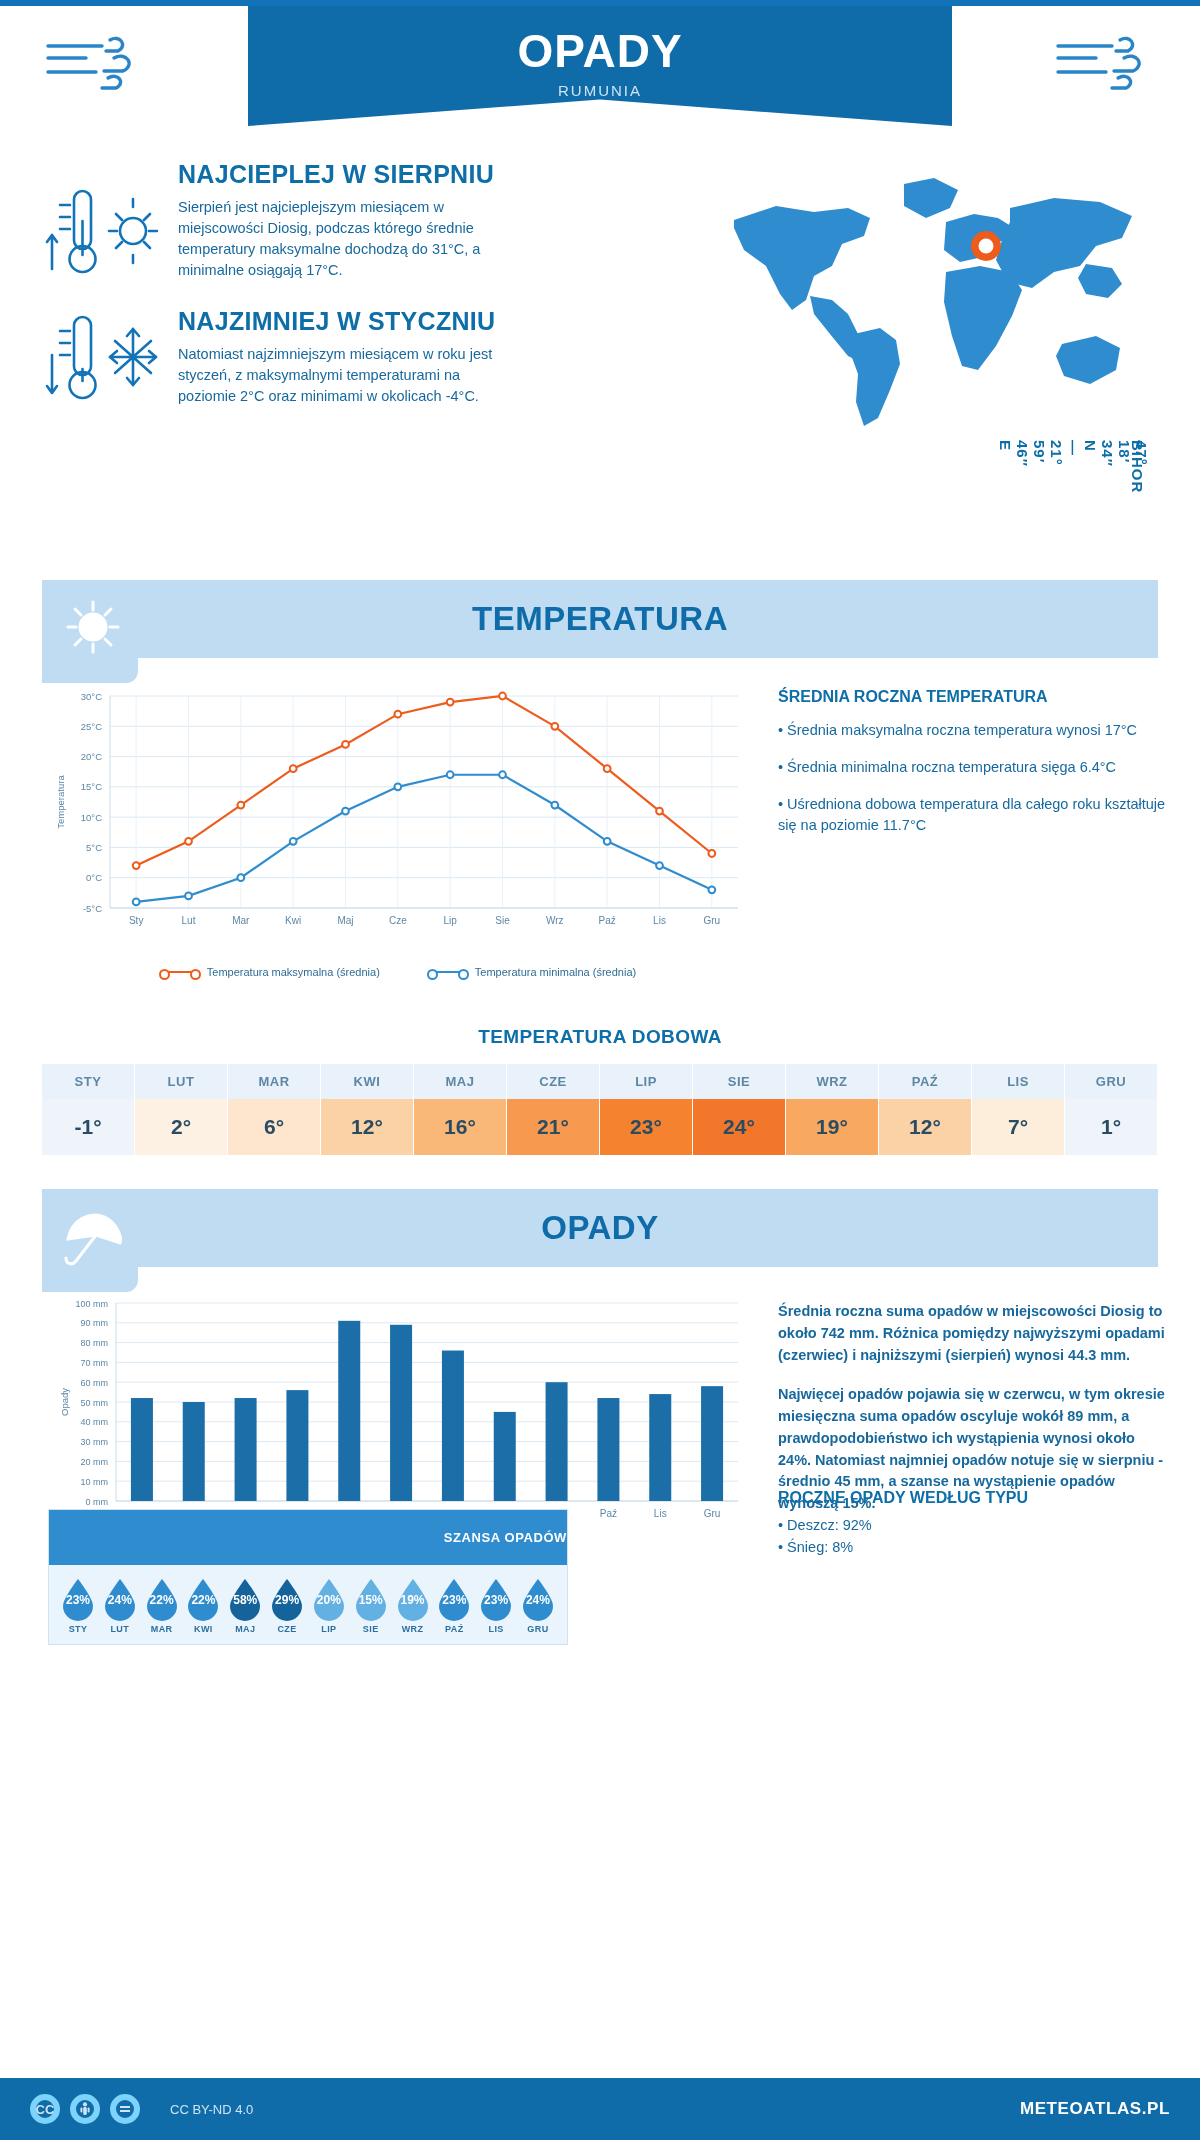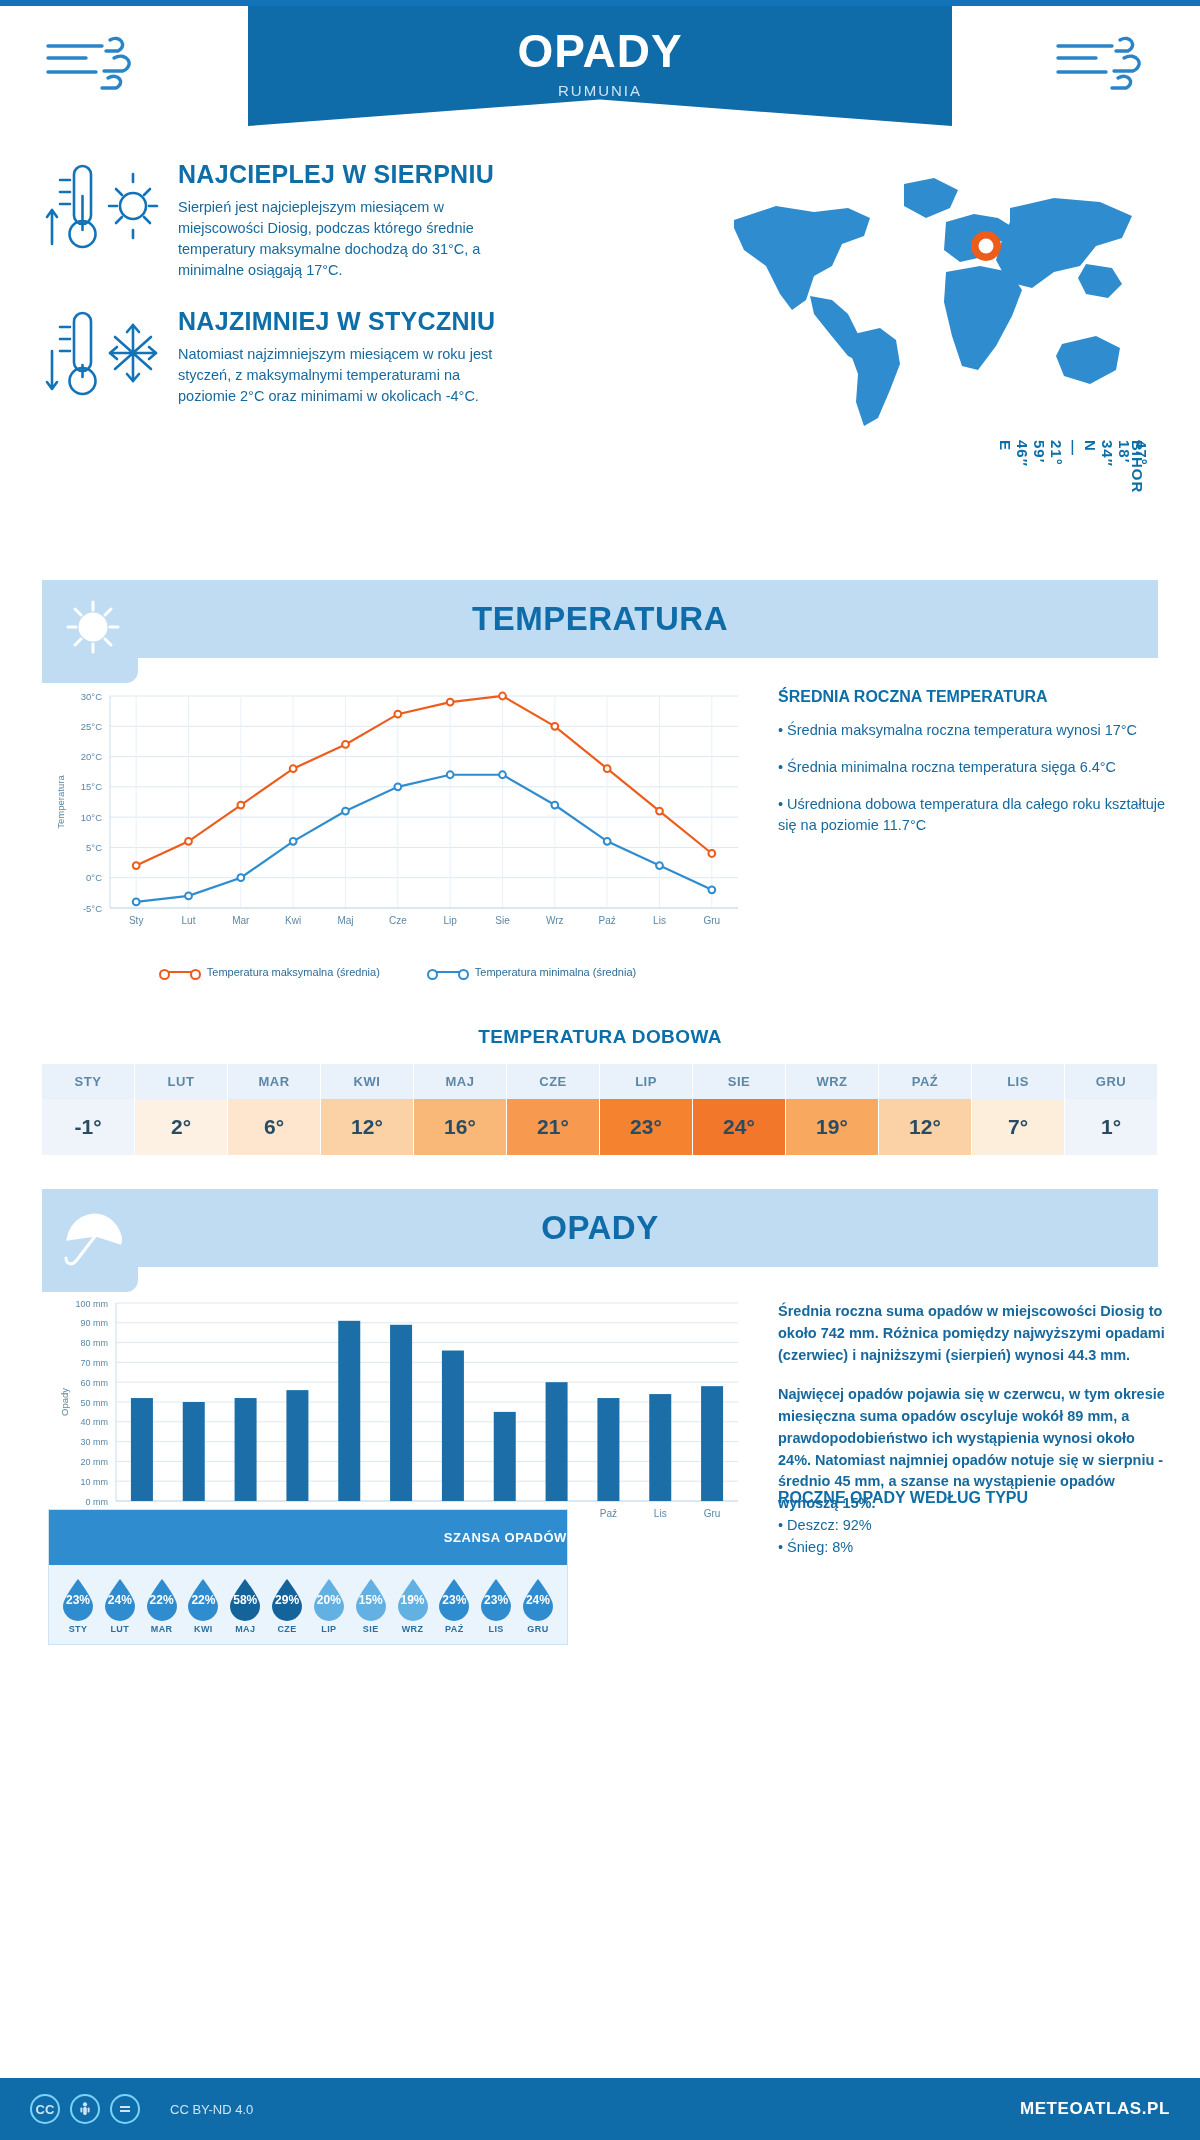--- a/index.html
+++ b/index.html
@@ -29,21 +29,21 @@
     margin-top:18px; font-size:46px; font-weight:bold; color:#ffffff; letter-spacing:1px;
   }
   .header-sub { font-size:15px; color:#cfe4f4; letter-spacing:2px; margin-top:4px; }
   .wind-icon { position:absolute; top:22px; color:#2a85c8; }
   .wind-left { left:40px; }
   .wind-right { right:40px; }
 
   
   .intro { position:relative; padding:14px 0 0 0; height:430px; }
   .intro-col { position:absolute; left:44px; top:10px; width:580px; }
-  .intro-block { display:flex; gap:14px; margin-bottom:26px; }
+  .intro-block { display:flex; gap:14px; margin-bottom:26px;align-items:flex-end; }
   .intro-icons { display:flex; align-items:flex-start; gap:4px; width:120px; flex:0 0 120px; color:#1273b8;}
   .intro-text h2 { margin:0 0 8px 0; font-size:25px; color:#0d6ea8; letter-spacing:0.3px; }
   .intro-text p { margin:0; font-size:14.5px; line-height:1.45; color:#17699d; max-width:330px; }
 
   
   .map-wrap { position:absolute; right:56px; top:18px; width:430px; height:260px; }
   .coords {
     position:absolute; right:22px; top:140px;
     writing-mode: vertical-rl; text-orientation: mixed;
     font-size:15px; font-weight:bold; color:#0d6ea8; letter-spacing:1px;
@@ -108,21 +108,21 @@
   .rtype p { margin:0 0 6px 0; font-size:14.5px; color:#17699d; }
 
   
   .footer {
     position:absolute; left:0; bottom:0; width:1200px; height:62px;
     background:#0f6ca8; display:flex; align-items:center; justify-content:space-between;
     padding:0 30px;
   }
   .footer-left { display:flex; align-items:center; gap:10px; }
   .cc-badge {
-    width:30px; height:30px; border-radius:50%; border:2px solid #7dd3fc; color:#cfe4f4;
+    width:30px; height:30px; border-radius:50%; border:6px solid #7dd3fc; color:#cfe4f4;
     display:flex; align-items:center; justify-content:center; font-size:13px; font-weight:bold;
   }
   .cc-text { color:#cfe4f4; font-size:13px; margin-left:20px; }
   .footer-right { color:#ffffff; font-size:17px; font-weight:bold; letter-spacing:0.6px; }
 
   text { font-family:"Liberation Sans", sans-serif; }
 </style>
 </head>
 <body>
 

